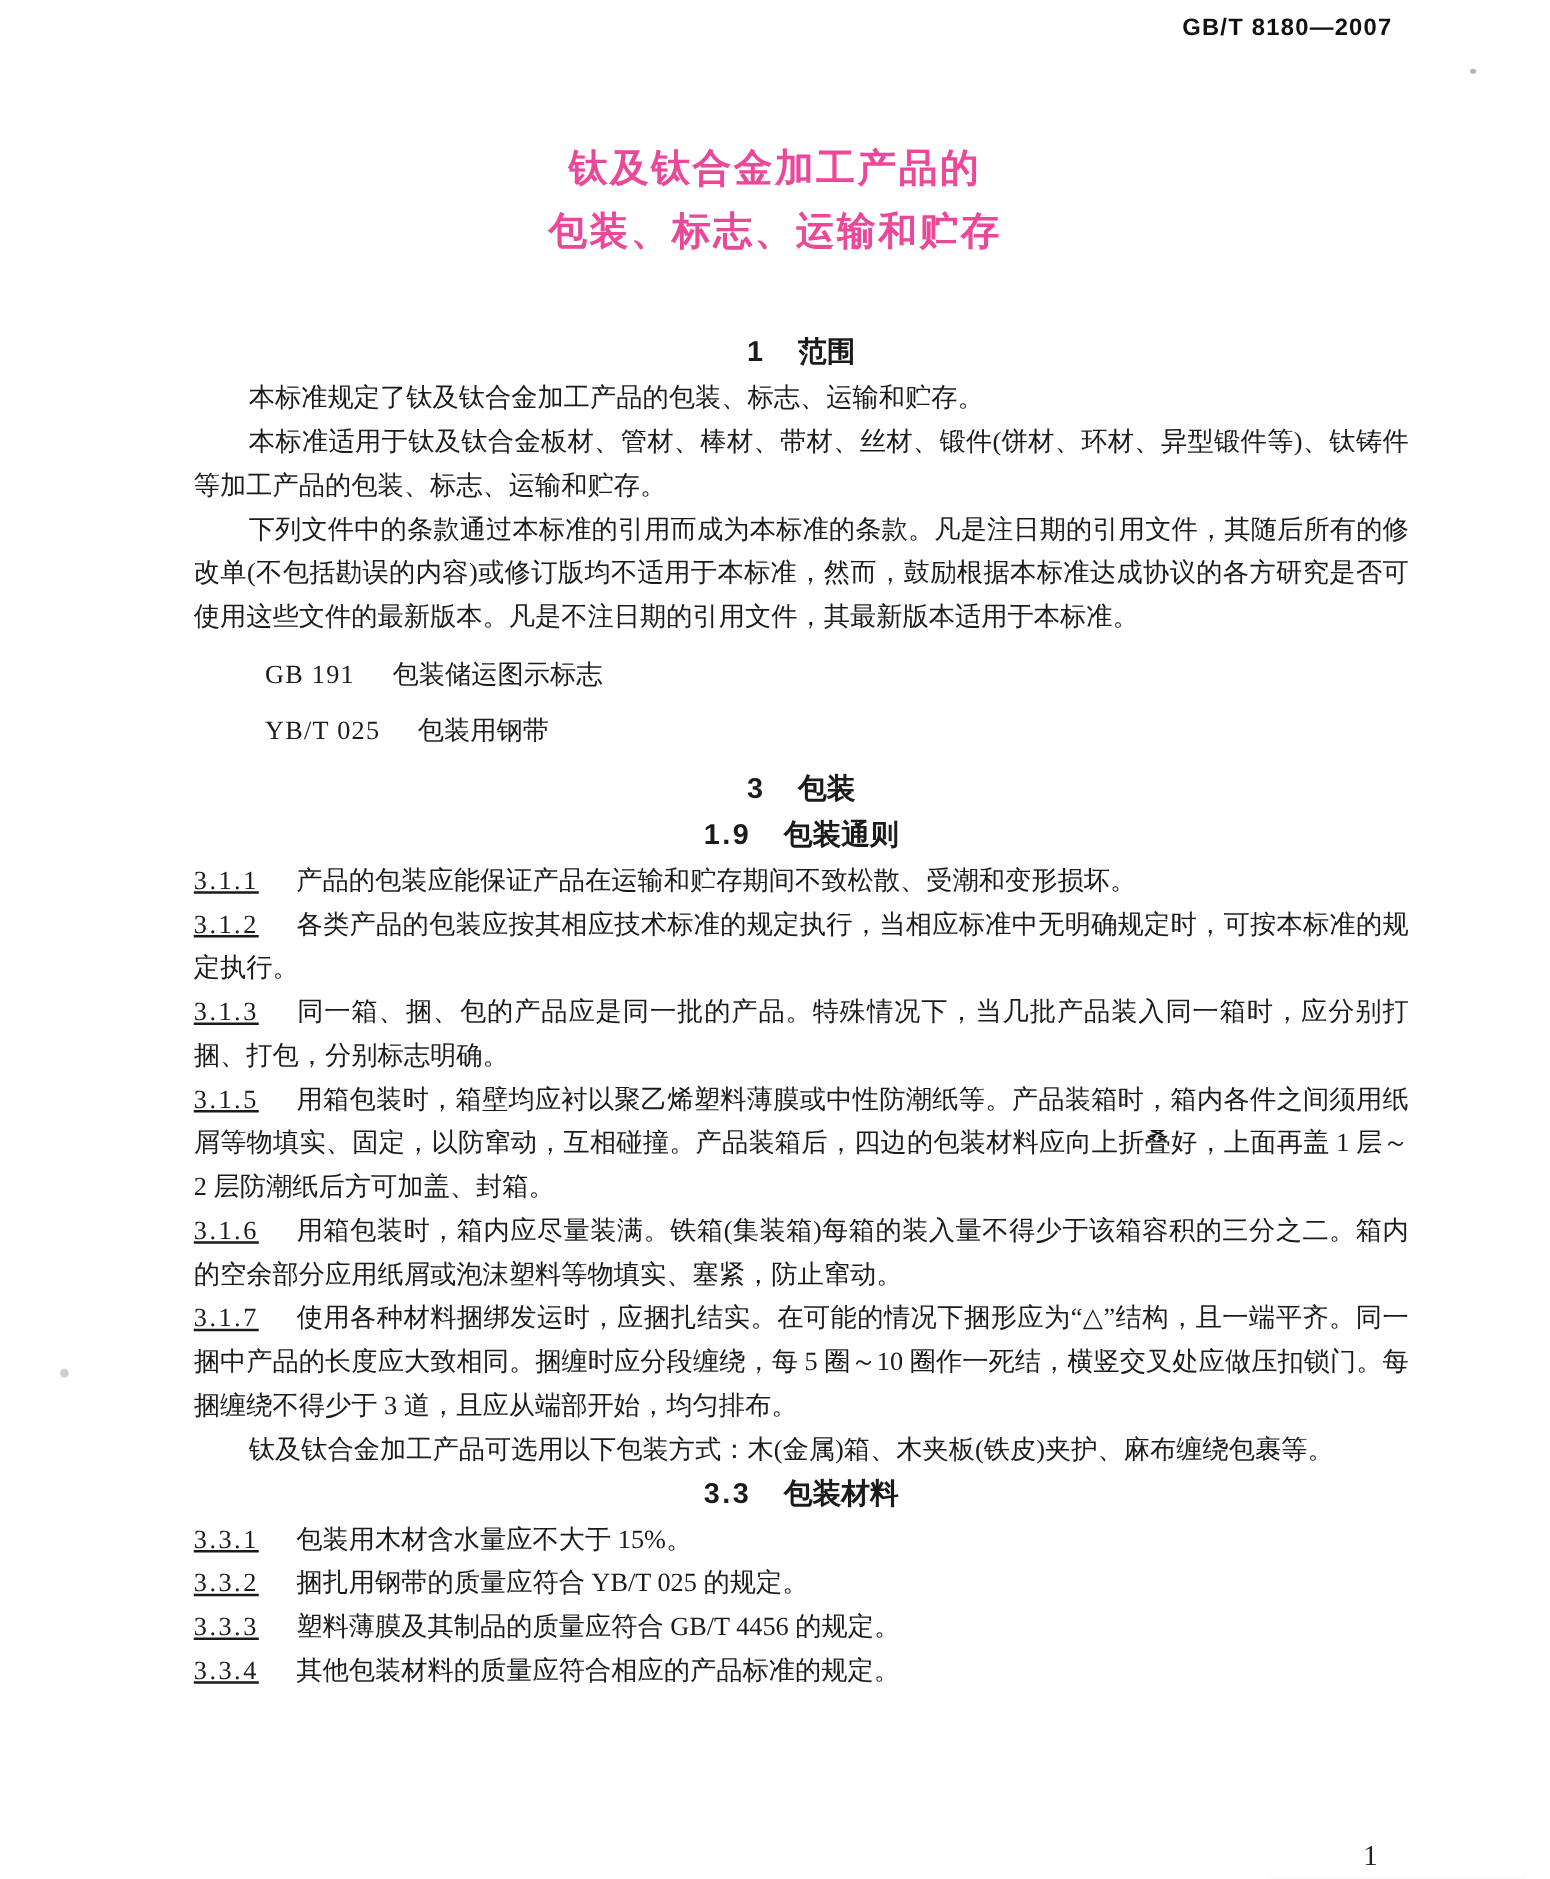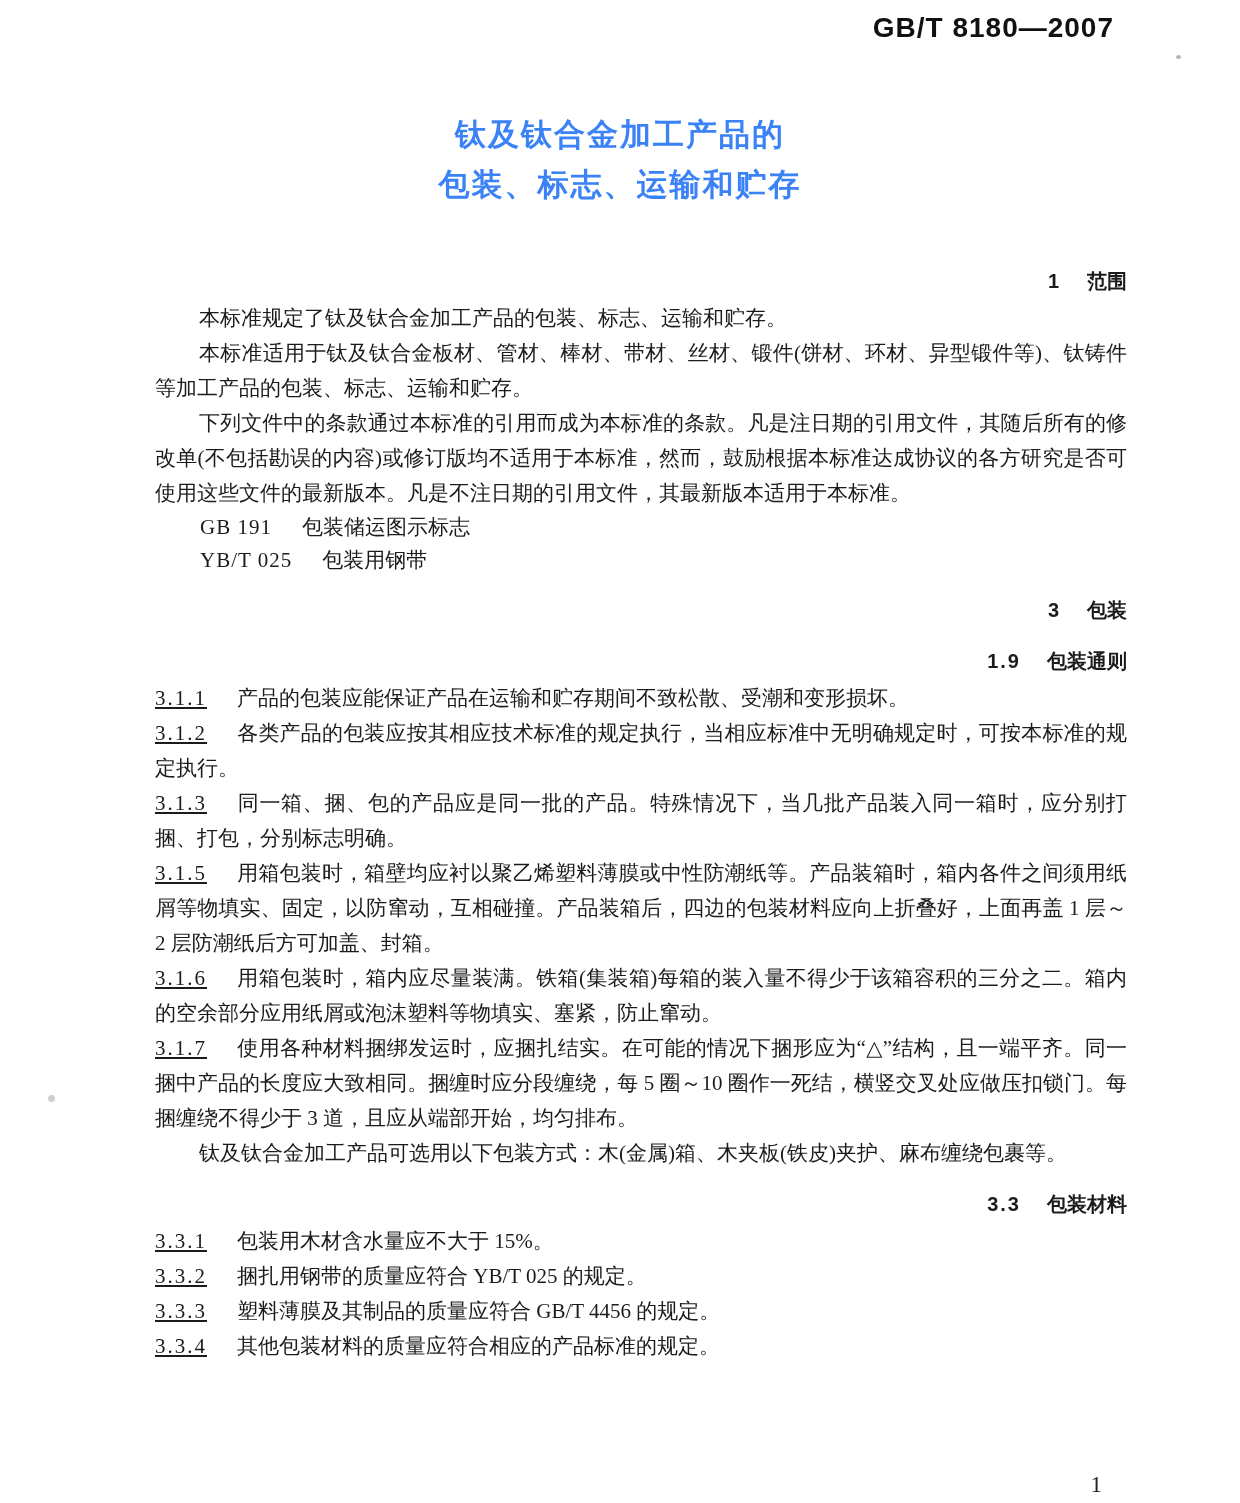--- a/index.html
+++ b/index.html
@@ -12,53 +12,53 @@
     color: #1b1b1b;
     font-family: "Liberation Serif", "DejaVu Serif", serif;
     overflow: hidden;
   }
   .std-header {
     position: absolute;
     top: 12px;
     right: 126px;
     font-family: "Liberation Sans", "DejaVu Sans", sans-serif;
     font-weight: bold;
-    font-size: 28px;
+    font-size: 19px;
     letter-spacing: 1px;
     color: #111;
   }
   .doc-title {
     padding-top: 110px;
     text-align: center;
     font-family: "Liberation Sans", "DejaVu Sans", sans-serif;
     font-weight: bold;
     font-size: 31px;
     line-height: 50px;
     letter-spacing: 2px;
-    color: #3b82f6;
+    color: #ec4899;
   }
   .content {
     width: 972px;
     margin: 54px 113px 0 155px;
     font-size: 21px;
     line-height: 35px;
     text-align: justify;
     color: #1b1b1b;
   }
   .h {
     font-family: "Liberation Sans", "DejaVu Sans", sans-serif;
     font-weight: bold;
-    font-size: 20px;
-    margin-top: 16px;
+    font-size: 23px;
+    margin-top: 0;
     margin-bottom: 2px;
-    text-align: right;
+    text-align: center;
   }
   .h .num { margin-right: 26px; letter-spacing: 2px; }
   .para { margin: 0; text-indent: 44px; }
-  .ref { margin: 0; padding-left: 45px; line-height: 33px; }
+  .ref { margin: 12px; padding-left: 45px; line-height: 33px; }
   .ref .code { margin-right: 30px; letter-spacing: 1px; }
   .clause { margin: 0; }
   .clause .cnum { margin-right: 30px; letter-spacing: 2px; white-space: nowrap; text-decoration: underline; }
   .page-number {
     position: absolute;
     bottom: 5px;
     right: 138px;
     font-size: 23px;
     color: #222;
   }

